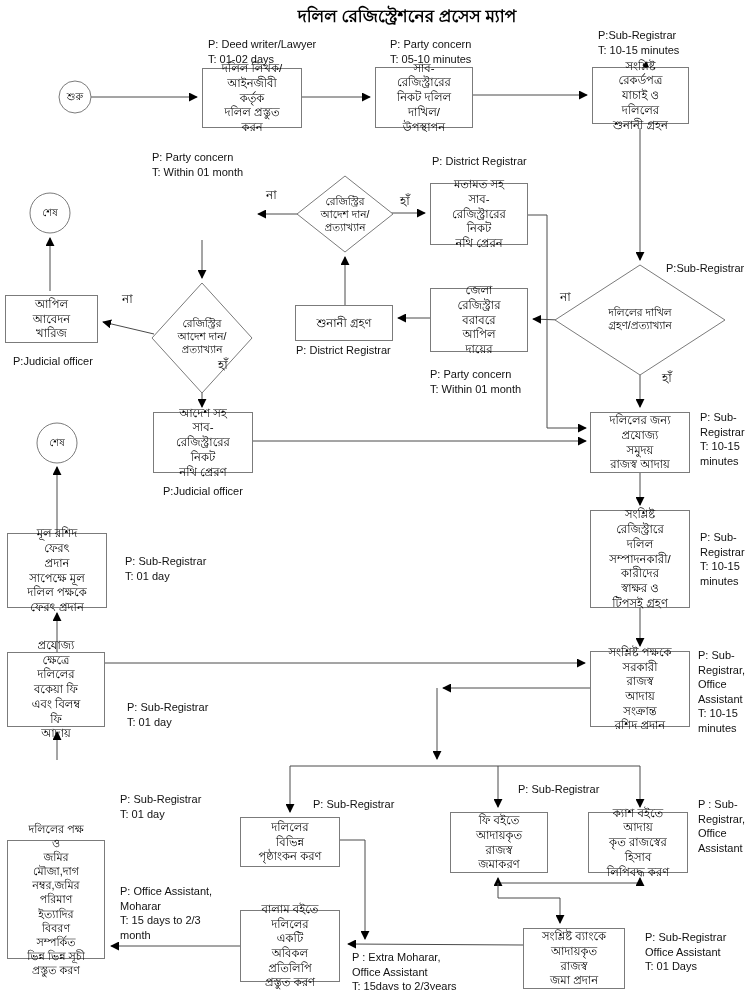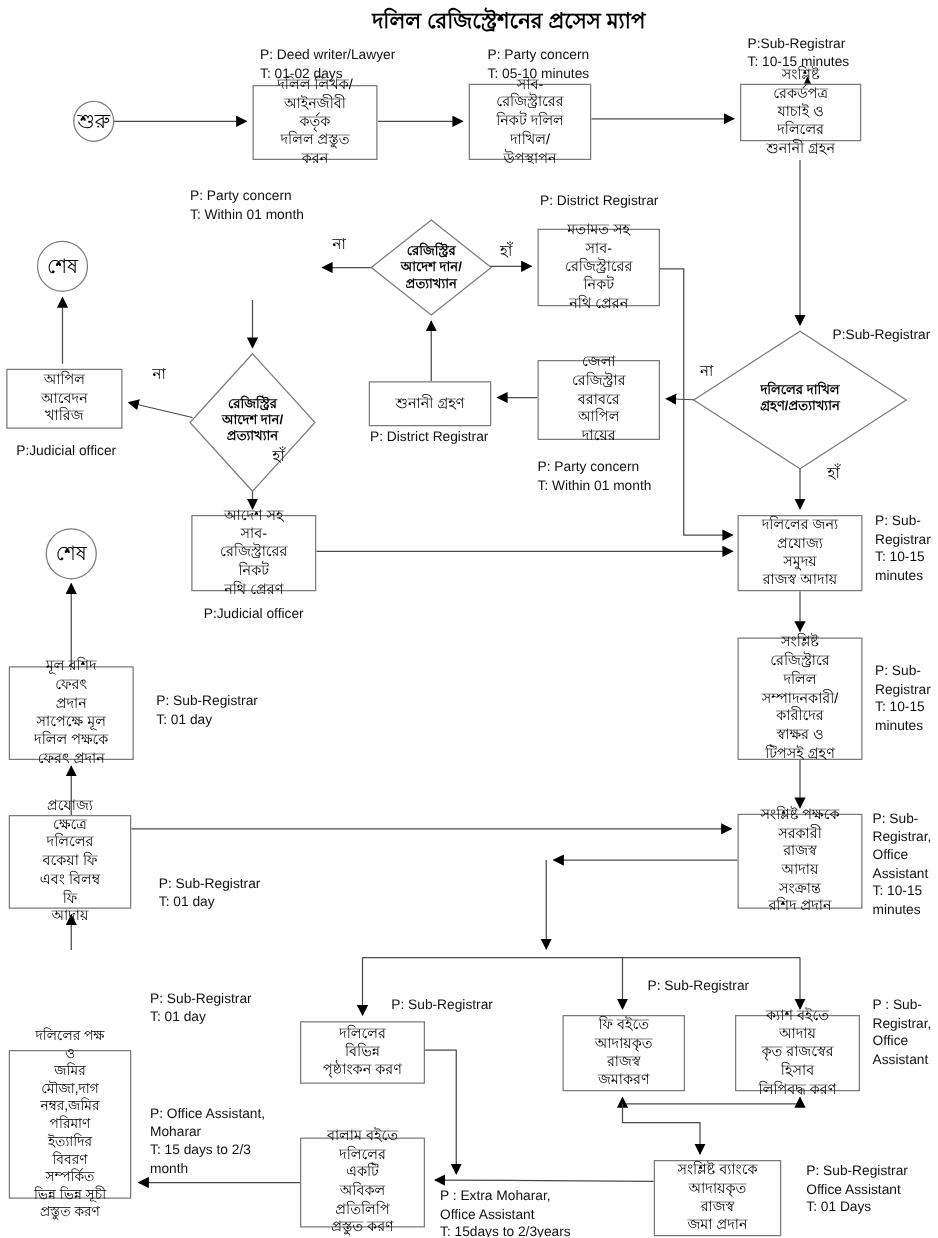--- a/index.html
+++ b/index.html
@@ -7,23 +7,23 @@
           font-family:"Liberation Sans","DejaVu Sans",sans-serif;color:#000;}
   #title{position:absolute;top:3px;left:0;width:100%;text-align:center;
          font-weight:bold;font-size:17px;margin-left:32px;}
   svg.layer{position:absolute;top:0;left:0;}
   .box{position:absolute;border:1px solid #7b7b7b;background:#fff;box-sizing:border-box;
        display:flex;align-items:center;justify-content:center;text-align:center;
        white-space:pre-line;font-size:11.5px;line-height:1.28;padding:17px;}
   .note{position:absolute;white-space:pre-line;font-size:11px;line-height:1.32;color:#111;}
   .lbl{position:absolute;font-size:12px;}
   .term{position:absolute;display:flex;align-items:center;justify-content:center;
-        font-size:16px;text-align:center;}
+        font-size:10px;text-align:center;}
   .dtext{position:absolute;text-align:center;white-space:pre-line;
-         font-size:10.5px;line-height:1.22;font-weight:bold;}
+         font-size:10.5px;line-height:1.22;}
 </style>
 </head>
 <body>
 
 <div id="canvas">
 
   <svg class="layer" width="750" height="990" viewBox="0 0 750 990">
     <defs>
       <marker id="arr" viewBox="0 0 10 10" refX="9" refY="5" markerWidth="9" markerHeight="9" orient="auto-start-reverse">
         <path d="M0,0 L10,5 L0,10 z" fill="#000"></path>
@@ -85,21 +85,21 @@
   <div class="term" style="left:59px;top:88px;width:32px;height:18px">শুরু</div>
   <div class="term" style="left:32px;top:204px;width:36px;height:18px">শেষ</div>
   <div class="term" style="left:39px;top:434px;width:36px;height:18px">শেষ</div>
 
   <div class="box" style="left:202px;top:68px;width:100px;height:60px">দলিল লিখক/
 আইনজীবী কর্তৃক
 দলিল প্রস্তুত করন</div>
   <div class="box" style="left:375px;top:67px;width:98px;height:61px">সাব-রেজিস্ট্রারের
 নিকট দলিল
 দাখিল/উপস্থাপন</div>
-  <div class="box" style="left:592px;top:67px;width:97px;height:46px">সংশ্লিষ্ট রেকর্ডপত্র
+  <div class="box" style="left:592px;top:67px;width:97px;height:57px">সংশ্লিষ্ট রেকর্ডপত্র
 যাচাই ও দলিলের
 শুনানী গ্রহন</div>
   <div class="box" style="left:430px;top:183px;width:98px;height:62px">মতামত সহ সাব-
 রেজিস্ট্রারের নিকট
 নথি প্রেরন</div>
   <div class="box" style="left:430px;top:288px;width:98px;height:64px">জেলা রেজিস্ট্রার
 বরাবরে আপিল
 দায়ের</div>
   <div class="box" style="left:295px;top:305px;width:98px;height:30px">শুনানী গ্রহণ</div>
   <div class="box" style="left:5px;top:295px;width:93px;height:48px">আপিল আবেদন

